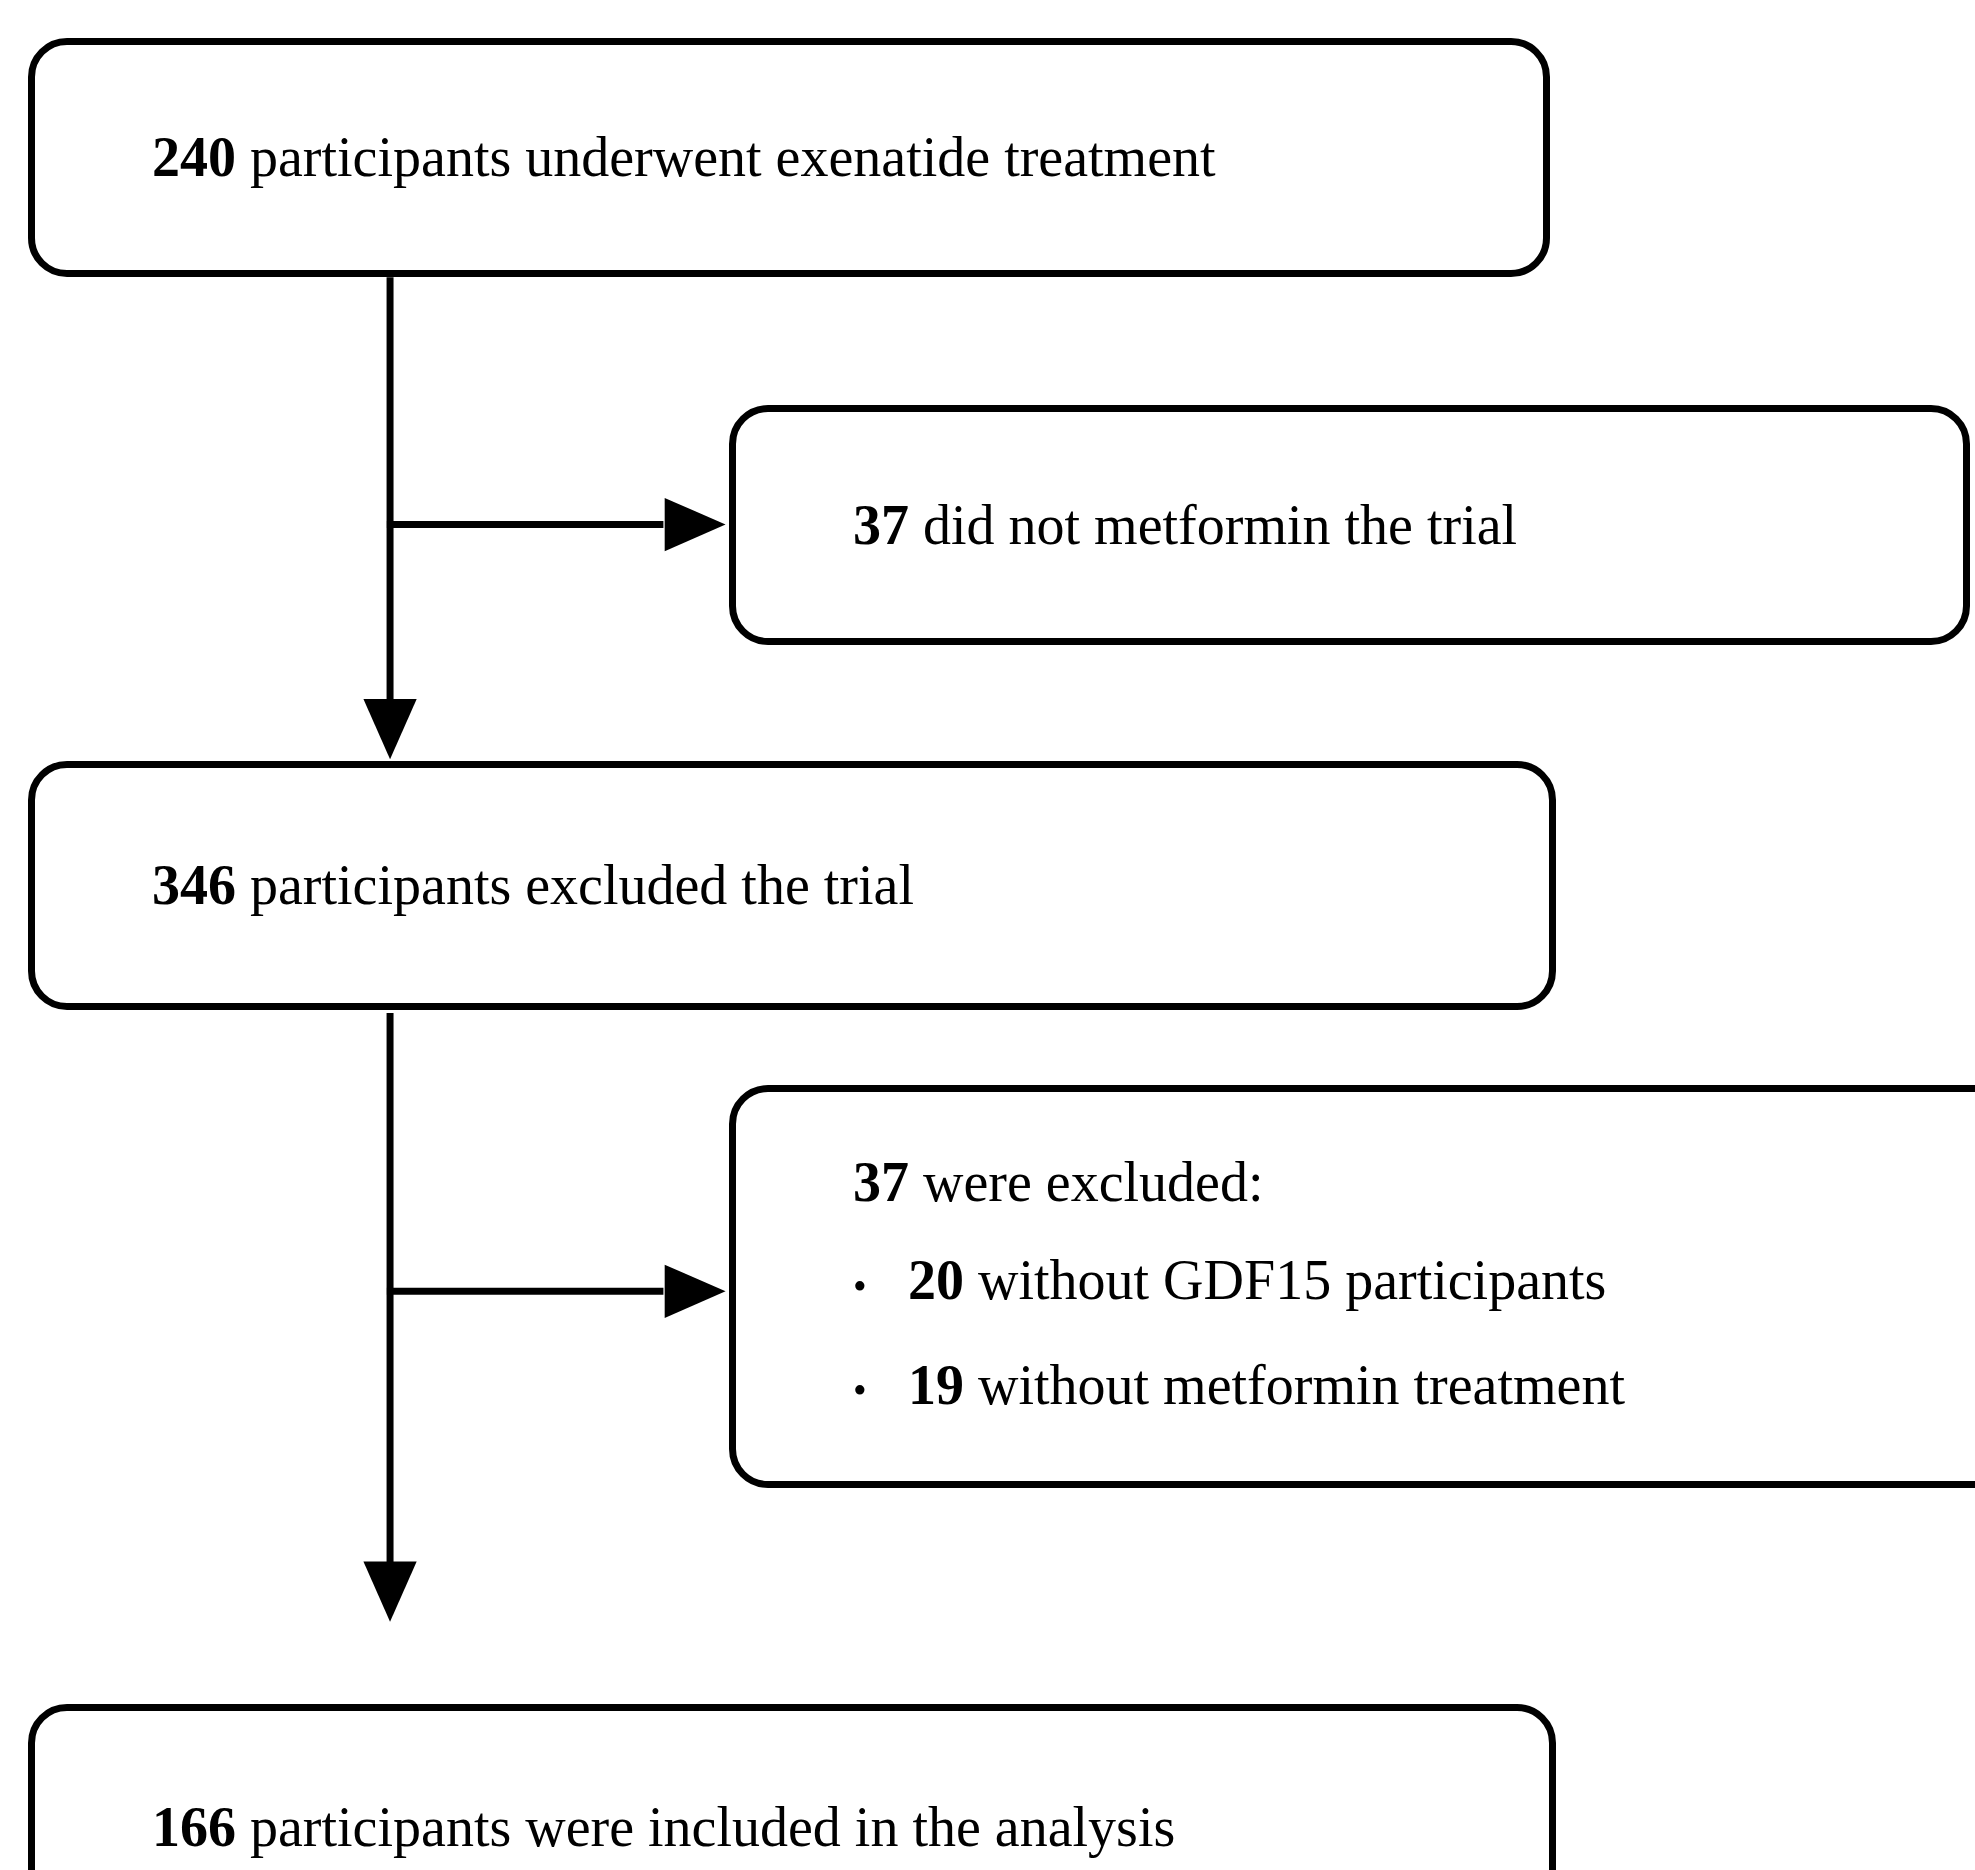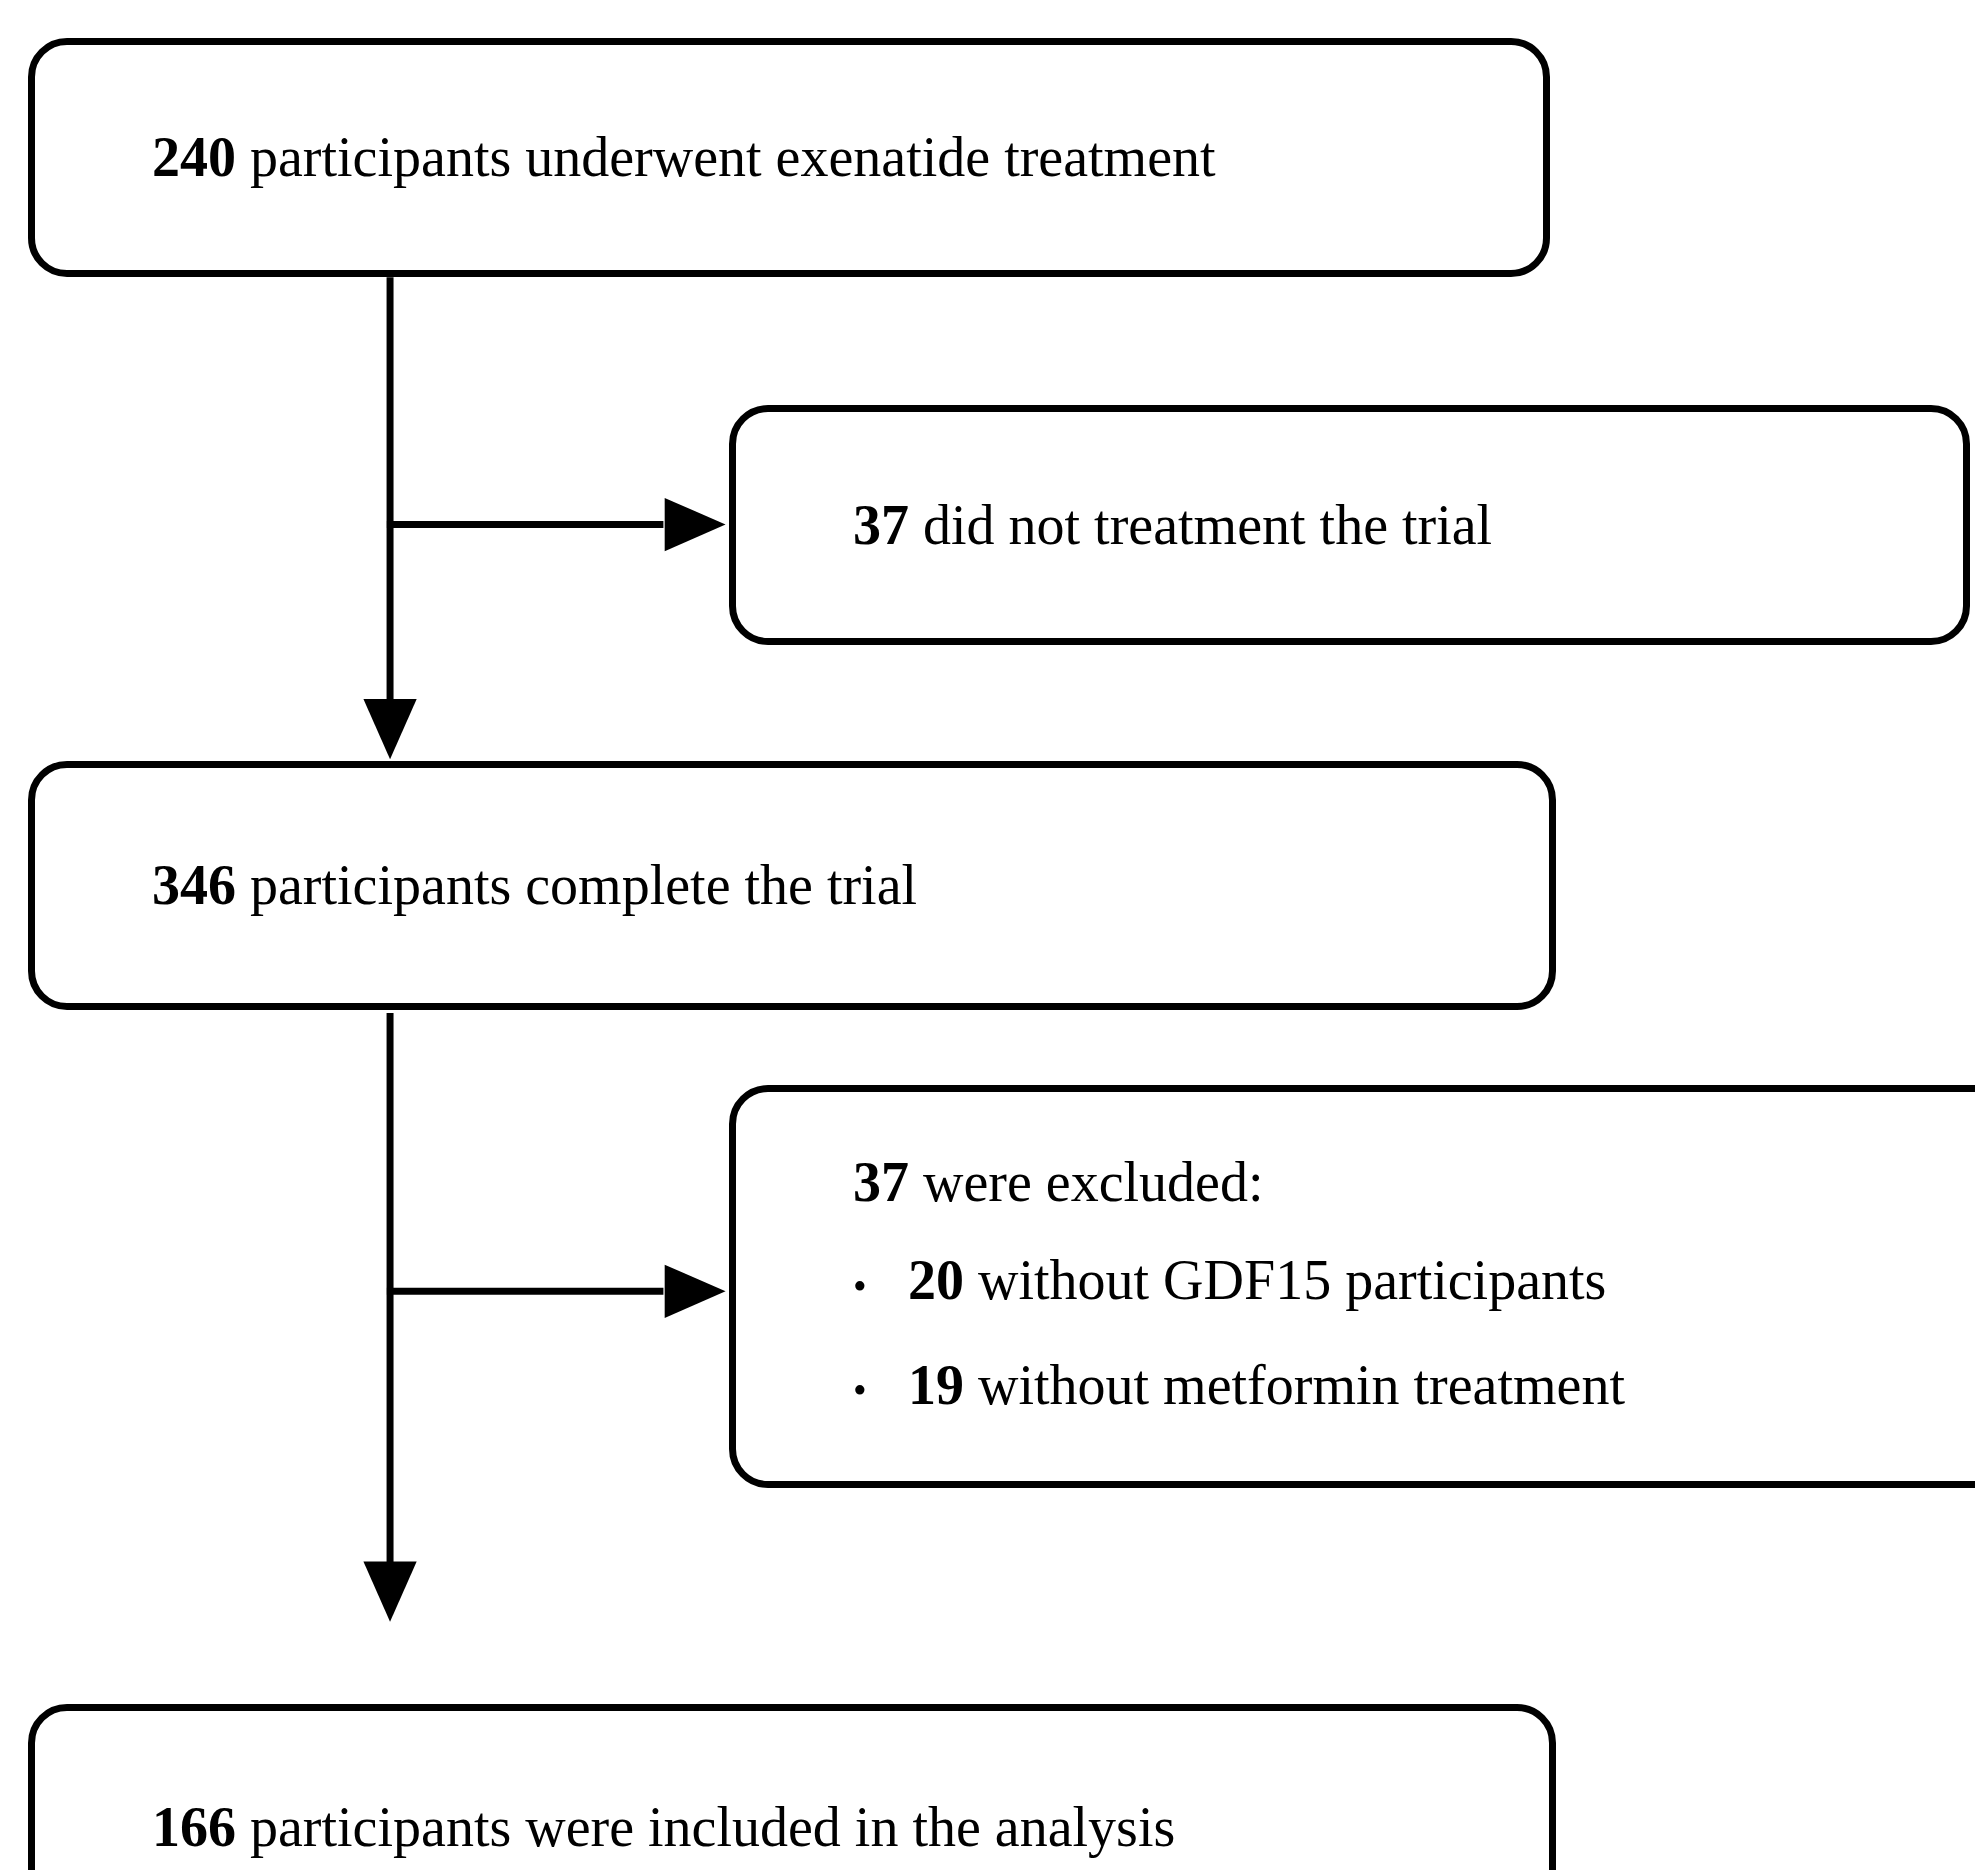--- a/index.html
+++ b/index.html
@@ -81,27 +81,27 @@
   </svg>
 
   <div class="box" style="left:28px; top:38px; width:1522px; height:239px;">
     <div class="line">
       <span class="num">240</span><span> participants underwent exenatide treatment</span>
     </div>
   </div>
 
   <div class="box" style="left:729px; top:405px; width:1241px; height:240px;">
     <div class="line">
-      <span class="num">37</span><span> did not treatment the trial</span>
+      <span class="num">37</span><span> did not metformin the trial</span>
     </div>
   </div>
 
   <div class="box" style="left:28px; top:761px; width:1528px; height:249px;">
     <div class="line">
-      <span class="num">346</span><span> participants complete the trial</span>
+      <span class="num">346</span><span> participants excluded the trial</span>
     </div>
   </div>
 
   <div class="box" style="left:729px; top:1085px; width:1457px; height:403px;">
     <div class="line multiline">
       <span class="num">37</span><span> were excluded:</span>
     </div>
     <div class="line multiline">
       <span class="bullet-dot">•</span><span class="num">20</span><span> without GDF15 participants</span>
     </div>

